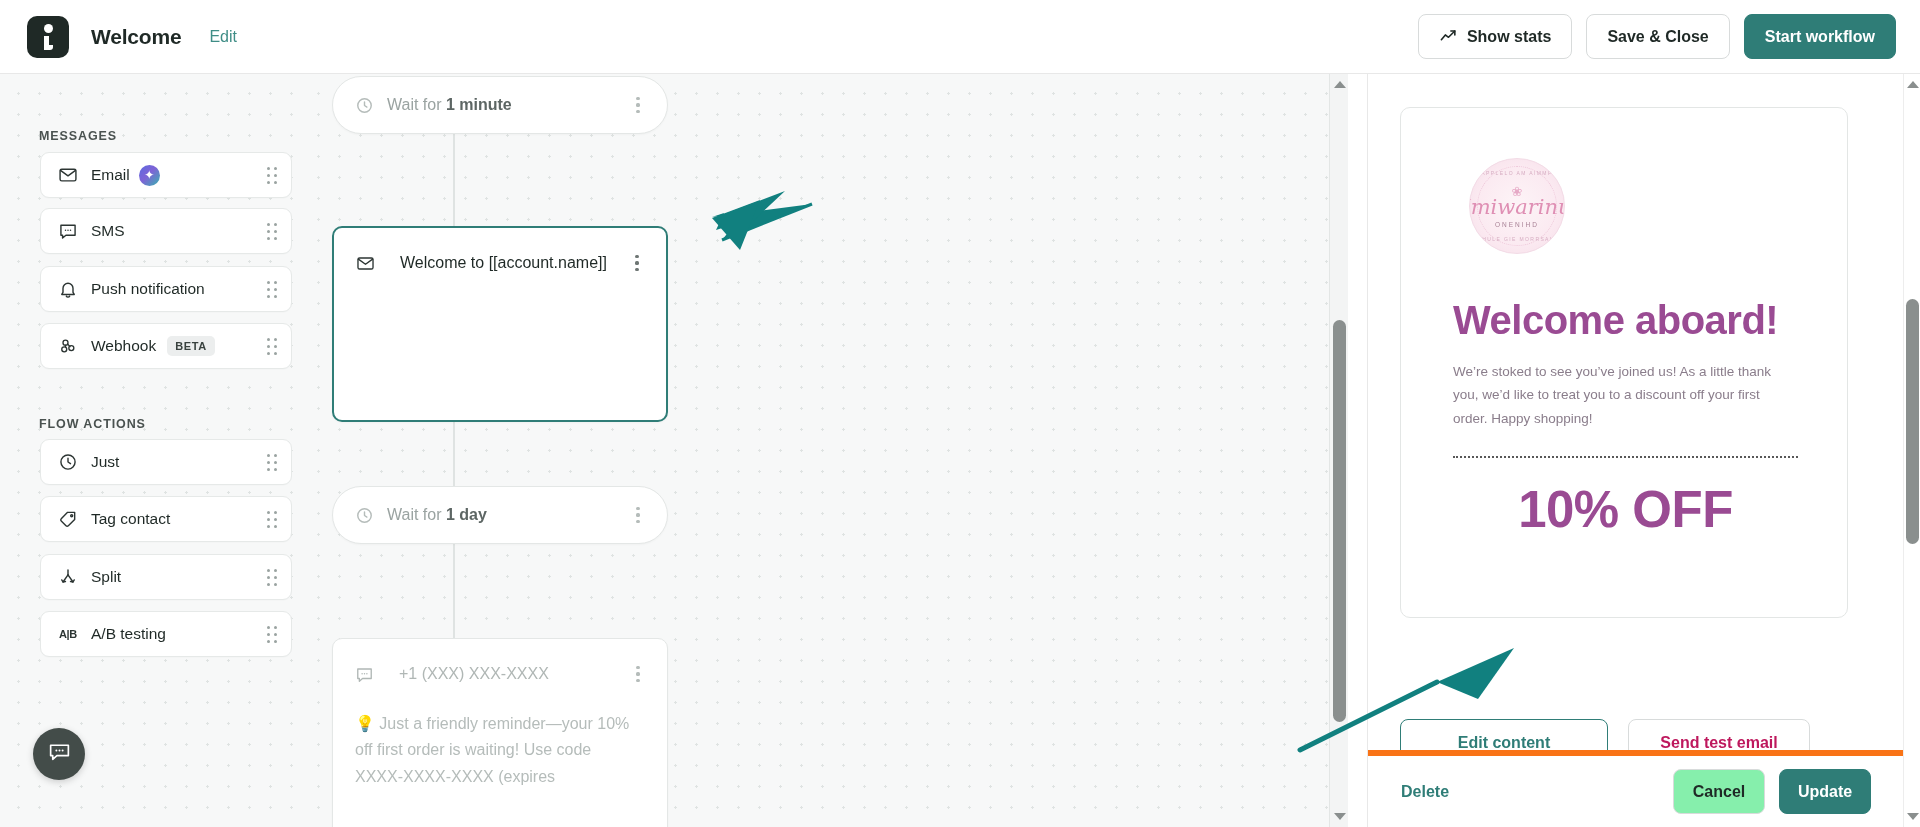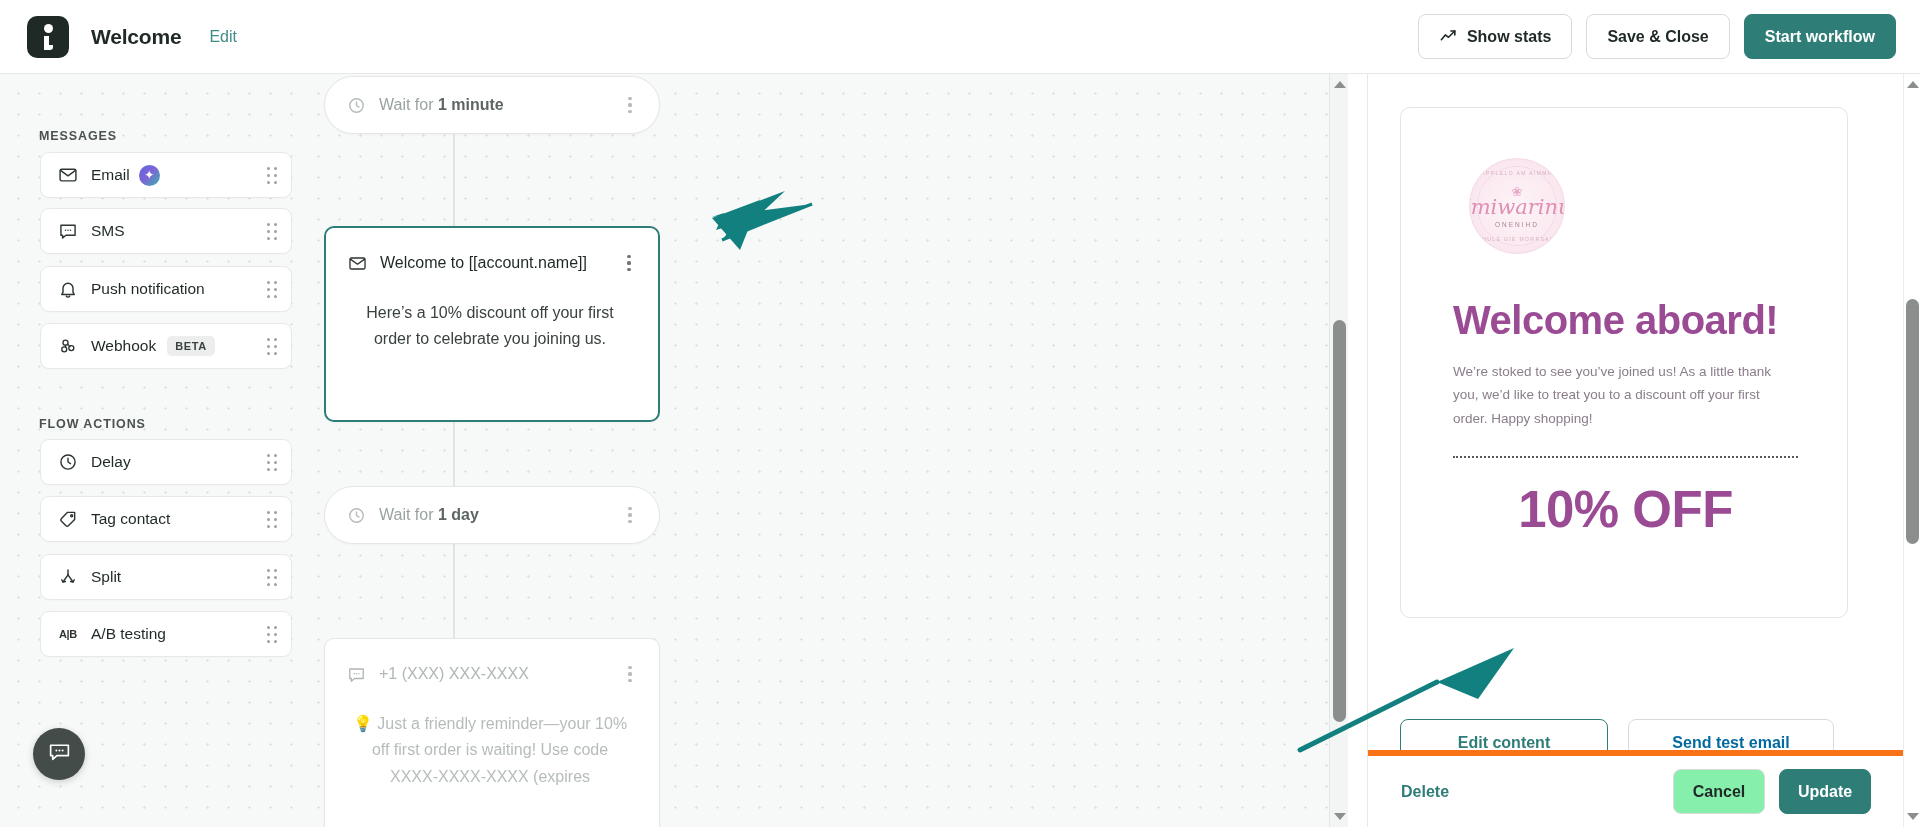--- a/index.html
+++ b/index.html
@@ -135,46 +135,45 @@
     background-image: radial-gradient(#dfe3e2 1.1px, transparent 1.1px);
     background-size: 21px 21px;
     background-position: 8px 9px;
     overflow: hidden;
   }
   .conn {
     position: absolute; left: 153px; width: 2px;
     background: #dfe3e2;
   }
   .node {
-    position: absolute; left: 24px;
+    position: absolute; left: 32px;
     background: #ffffff;
     border: 1px solid #e4e7e6;
     box-shadow: 0 1px 2px rgba(0,0,0,0.03);
-    text-align: center;
   }
   .node-wait {
     width: 336px; height: 58px; border-radius: 29px;
     display: flex; align-items: center; padding: 0 16px 0 22px;
   }
   .node-wait .wtxt { margin-left: 13px; font-size: 16px; color: #9aa3a1; }
   .node-wait .wtxt b { color: #5d6664; font-weight: bold; }
   .node-wait .clock { color: #b5bcba; display: flex; }
   .kebab {
     margin-left: auto; width: 26px; height: 30px;
     display: flex; flex-direction: column; align-items: center; justify-content: center;
     gap: 3.5px; cursor: pointer; flex: none;
   }
   .kebab i { width: 3.2px; height: 3.2px; border-radius: 50%; background: #6e7674; display: block; }
   .kebab.muted i { background: #b5bcba; }
 
   .node-msg {
     width: 336px; border-radius: 10px; padding: 20px 16px 22px 22px;
   }
   .node-msg.selected { border: 2px solid #2f7d77; }
-  .node-head { display: flex; align-items: center; }
+  .node-head { display: flex; align-items: center; gap: 12px; }
   .node-head .ic { display: flex; color: #2c3533; flex: none; }
   .node-head.muted .ic { color: #b0b7b5; }
   .node-head .subj {
     margin-left: 13px; font-size: 16px; color: #1f2926;
     white-space: nowrap; overflow: hidden; text-overflow: ellipsis;
   }
   .node-head.muted .subj { color: #b0b7b5; }
   .node-body {
     margin-top: 22px; padding-right: 10px;
     font-size: 16px; line-height: 1.65; color: #3a4240;
@@ -262,22 +261,22 @@
     position: absolute; top: 645px; left: 32px;
     display: flex; gap: 20px;
   }
   .btn-ghost-teal {
     width: 208px; height: 47px; border-radius: 8px;
     border: 1px solid #2f7d77; color: #2f7d77; background: #fff;
     display: flex; align-items: center; justify-content: center;
     font-size: 16px; font-weight: bold; cursor: pointer;
   }
   .btn-outline {
-    width: 206px; height: 47px; border-radius: 8px;
-    border: 1px solid #d8dbdb; color: #0369a1; background: #fff;
+    width: 182px; height: 47px; border-radius: 8px;
+    border: 1px solid #d8dbdb; color: #be185d; background: #fff;
     display: flex; align-items: center; justify-content: center;
     font-size: 16px; font-weight: bold; cursor: pointer;
   }
 
   .rpanel-footer {
     position: absolute; bottom: 0; left: 0;
     width: 553px; height: 77px;
     background: #ffffff; border-top: 6px solid #f97316;
     display: flex; align-items: center; padding: 0 50px 0 33px;
   }
@@ -425,21 +424,21 @@
 
     <div class="sec-title sec-flow">FLOW ACTIONS</div>
 
     <div class="item" style="top:365px">
       <span class="ic">
         <svg width="20" height="20" viewBox="0 0 24 24" fill="none" stroke="currentColor" stroke-width="1.7" stroke-linecap="round" stroke-linejoin="round">
           <circle cx="12" cy="12" r="8.5"></circle>
             <path d="M12 7.5V12l3 2"></path>
         </svg>
       </span>
-      <span class="lbl">Delay</span>
+      <span class="lbl">Just</span>
       <span class="grip">
           <i></i>
           <i></i>
           <i></i>
           <i></i>
           <i></i>
           <i></i>
         </span>
     </div>
 
@@ -537,21 +536,20 @@
               <path d="M3 6.5l9 6.5 9-6.5"></path>
           </svg>
         </span>
         <span class="subj">Welcome to [[account.name]]</span>
         <span class="kebab">
             <i></i>
             <i></i>
             <i></i>
           </span>
       </div>
-      <div class="node-body">Here’s a 10% discount off your first order to celebrate you joining us.</div>
     </div>
 
     <div class="node node-wait" style="top:412px">
       <span class="clock">
         <svg width="19" height="19" viewBox="0 0 24 24" fill="none" stroke="currentColor" stroke-width="1.8" stroke-linecap="round" stroke-linejoin="round">
           <circle cx="12" cy="12" r="8.5"></circle>
             <path d="M12 7.5V12l3 2"></path>
         </svg>
       </span>
       <span class="wtxt"><span>Wait for </span><b>1 day</b></span>

